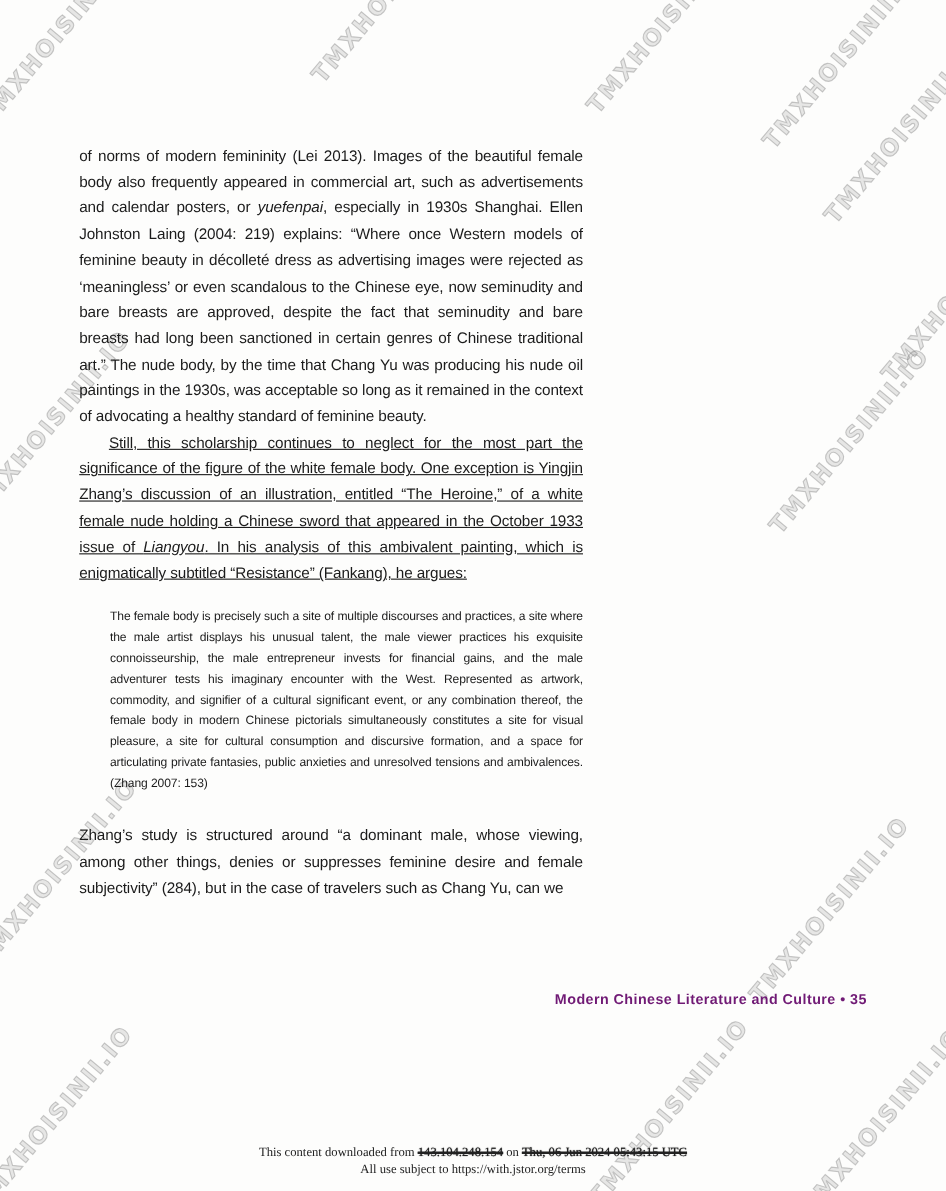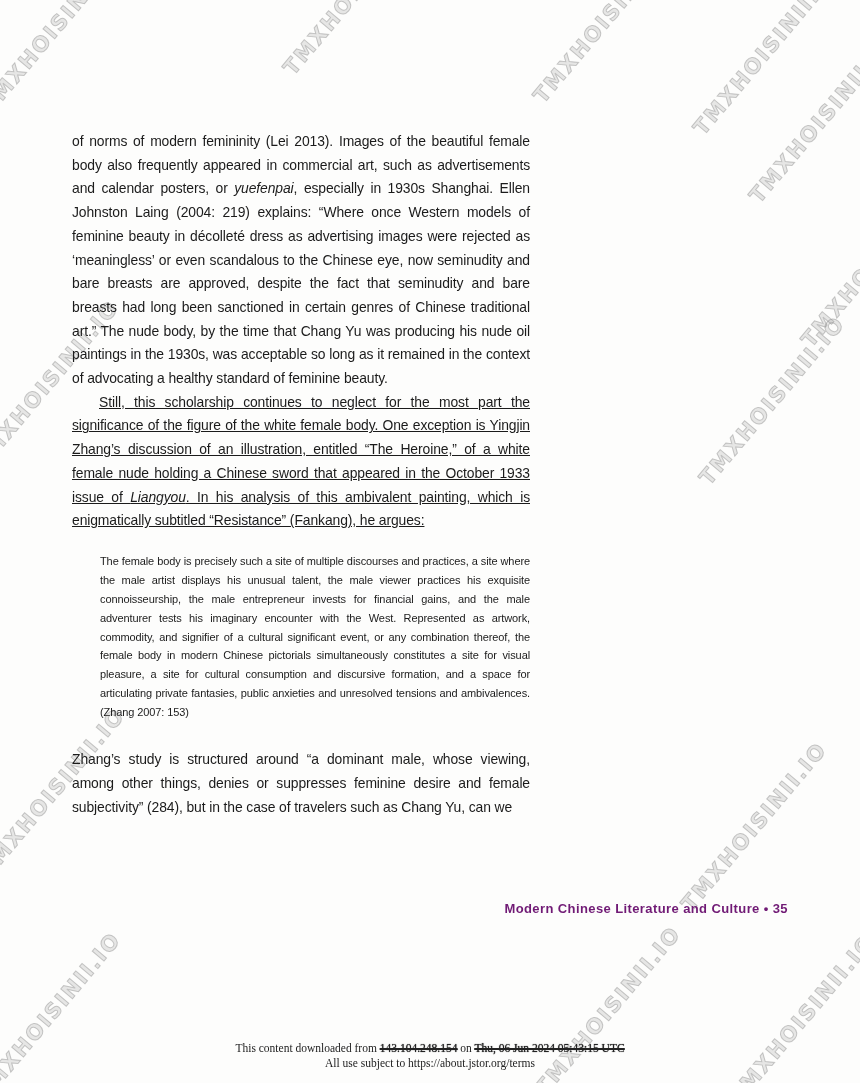--- a/index.html
+++ b/index.html
@@ -107,16 +107,16 @@
     <blockquote class="quote">The female body is precisely such a site of multiple discourses and practices, a site where the male artist displays his unusual talent, the male viewer practices his exquisite connoisseurship, the male entrepreneur invests for financial gains, and the male adventurer tests his imaginary encounter with the West. Represented as artwork, commodity, and signifier of a cultural significant event, or any combination thereof, the female body in modern Chinese pictorials simultaneously constitutes a site for visual pleasure, a site for cultural consumption and discursive formation, and a space for articulating private fantasies, public anxieties and unresolved tensions and ambivalences. (Zhang 2007: 153)</blockquote>
 
     <p class="para">Zhang’s study is structured around “a dominant male, whose viewing, among other things, denies or suppresses feminine desire and female subjectivity” (284), but in the case of travelers such as Chang Yu, can we</p>
 
   </main>
 
   <div class="running-footer">Modern Chinese Literature and Culture • 35</div>
 
   <div class="jstor-notice">
     <div class="notice-line"><span>This content downloaded from </span><span class="redacted">143.104.248.154</span><span> on </span><span class="redacted">Thu, 06 Jun 2024 05:43:15 UTC</span></div>
-    <div class="notice-line">All use subject to https://about.jstor.org/terms</div>
+    <div class="notice-line">All use subject to https://with.jstor.org/terms</div>
   </div>
 
 </div>
 
 </body></html>

